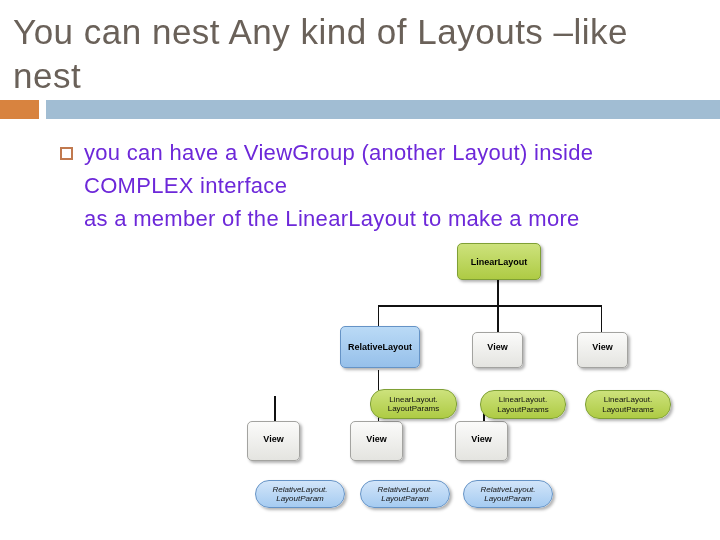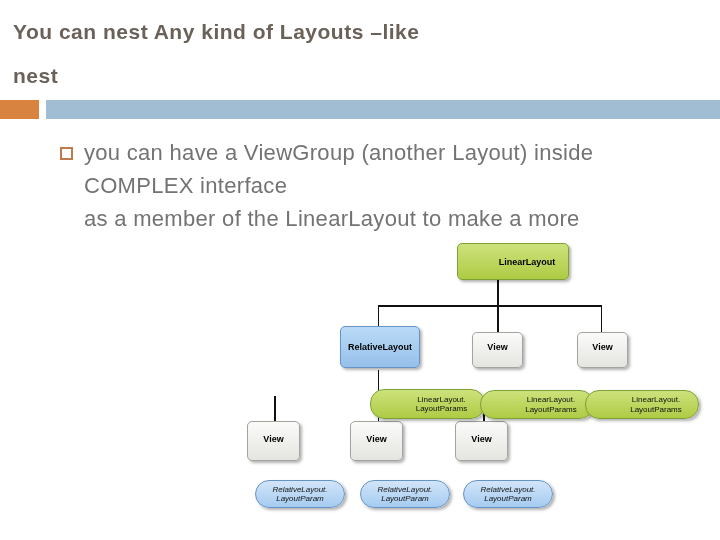--- a/index.html
+++ b/index.html
@@ -3,49 +3,49 @@
 <meta charset="utf-8">
 <style>
   html,body { margin:0; padding:0; background:#fff; }
   .slide {
     position:relative; width:720px; height:540px; background:#ffffff;
     overflow:hidden; font-family:"Liberation Sans", sans-serif;
   }
   
   .title {
     position:absolute; left:13px; top:10px; width:700px;
-    font-size:21px; line-height:44px; font-weight:700;
+    font-size:35px; line-height:44px; font-weight:400;
     letter-spacing:0.5px; color:#6a6159; white-space:nowrap;
   }
   
   .bar-orange { position:absolute; left:0; top:100px; width:39px; height:19px; background:#d8833f; }
   .bar-blue   { position:absolute; left:46px; top:100px; width:674px; height:19px; background:#a1bdd3; }
   
   .bullet-marker {
     position:absolute; left:60px; top:147px; width:9px; height:9px;
     border:2px solid #c1794e; background:#fff;
   }
   .bullet-text {
     position:absolute; left:84px; top:136px; width:620px;
     font-size:22px; line-height:33px; letter-spacing:0.3px;
-    color:#737373; font-weight:400;
+    color:#6d28d9; font-weight:400;
   }
   .bullet-text div { white-space:nowrap; }
   
   .diagram { position:absolute; left:0; top:0; width:720px; height:540px; }
   .line { position:absolute; background:#111; z-index:1; }
   .node {
     position:absolute; z-index:2; border-radius:5px;
     box-shadow:2px 2px 3px rgba(0,0,0,0.3);
     font-size:9px; font-weight:bold; color:#000;
     display:flex; align-items:center; justify-content:center;
     text-align:center; letter-spacing:0;
   }
   .node.top-label { align-items:flex-start; }
-  .green { background:linear-gradient(180deg,#cde27c 0%,#aecb44 100%); border:1px solid #7fa035;padding-left:28px; }
+  .green { background:linear-gradient(180deg,#cde27c 0%,#aecb44 100%); border:1px solid #7fa035; }
   .blue  { background:linear-gradient(180deg,#badaf6 0%,#96c0ea 100%); border:1px solid #6593c6; }
   .gray  { background:linear-gradient(180deg,#fbfbfa 0%,#e4e4e0 100%); border:1px solid #a3a3a0; }
   .bluepill { background:linear-gradient(180deg,#d2e5f9 0%,#a5cbf1 100%); border:1px solid #6593c6;font-style:italic; }
   .pill {
     position:absolute; z-index:3; border-radius:14px;
     box-shadow:2px 2px 3px rgba(0,0,0,0.3);
     font-size:8px; line-height:9.5px; font-weight:400; color:#111;
     display:flex; flex-direction:column; align-items:center; justify-content:center;
     text-align:center;
     margin-top:32px;

